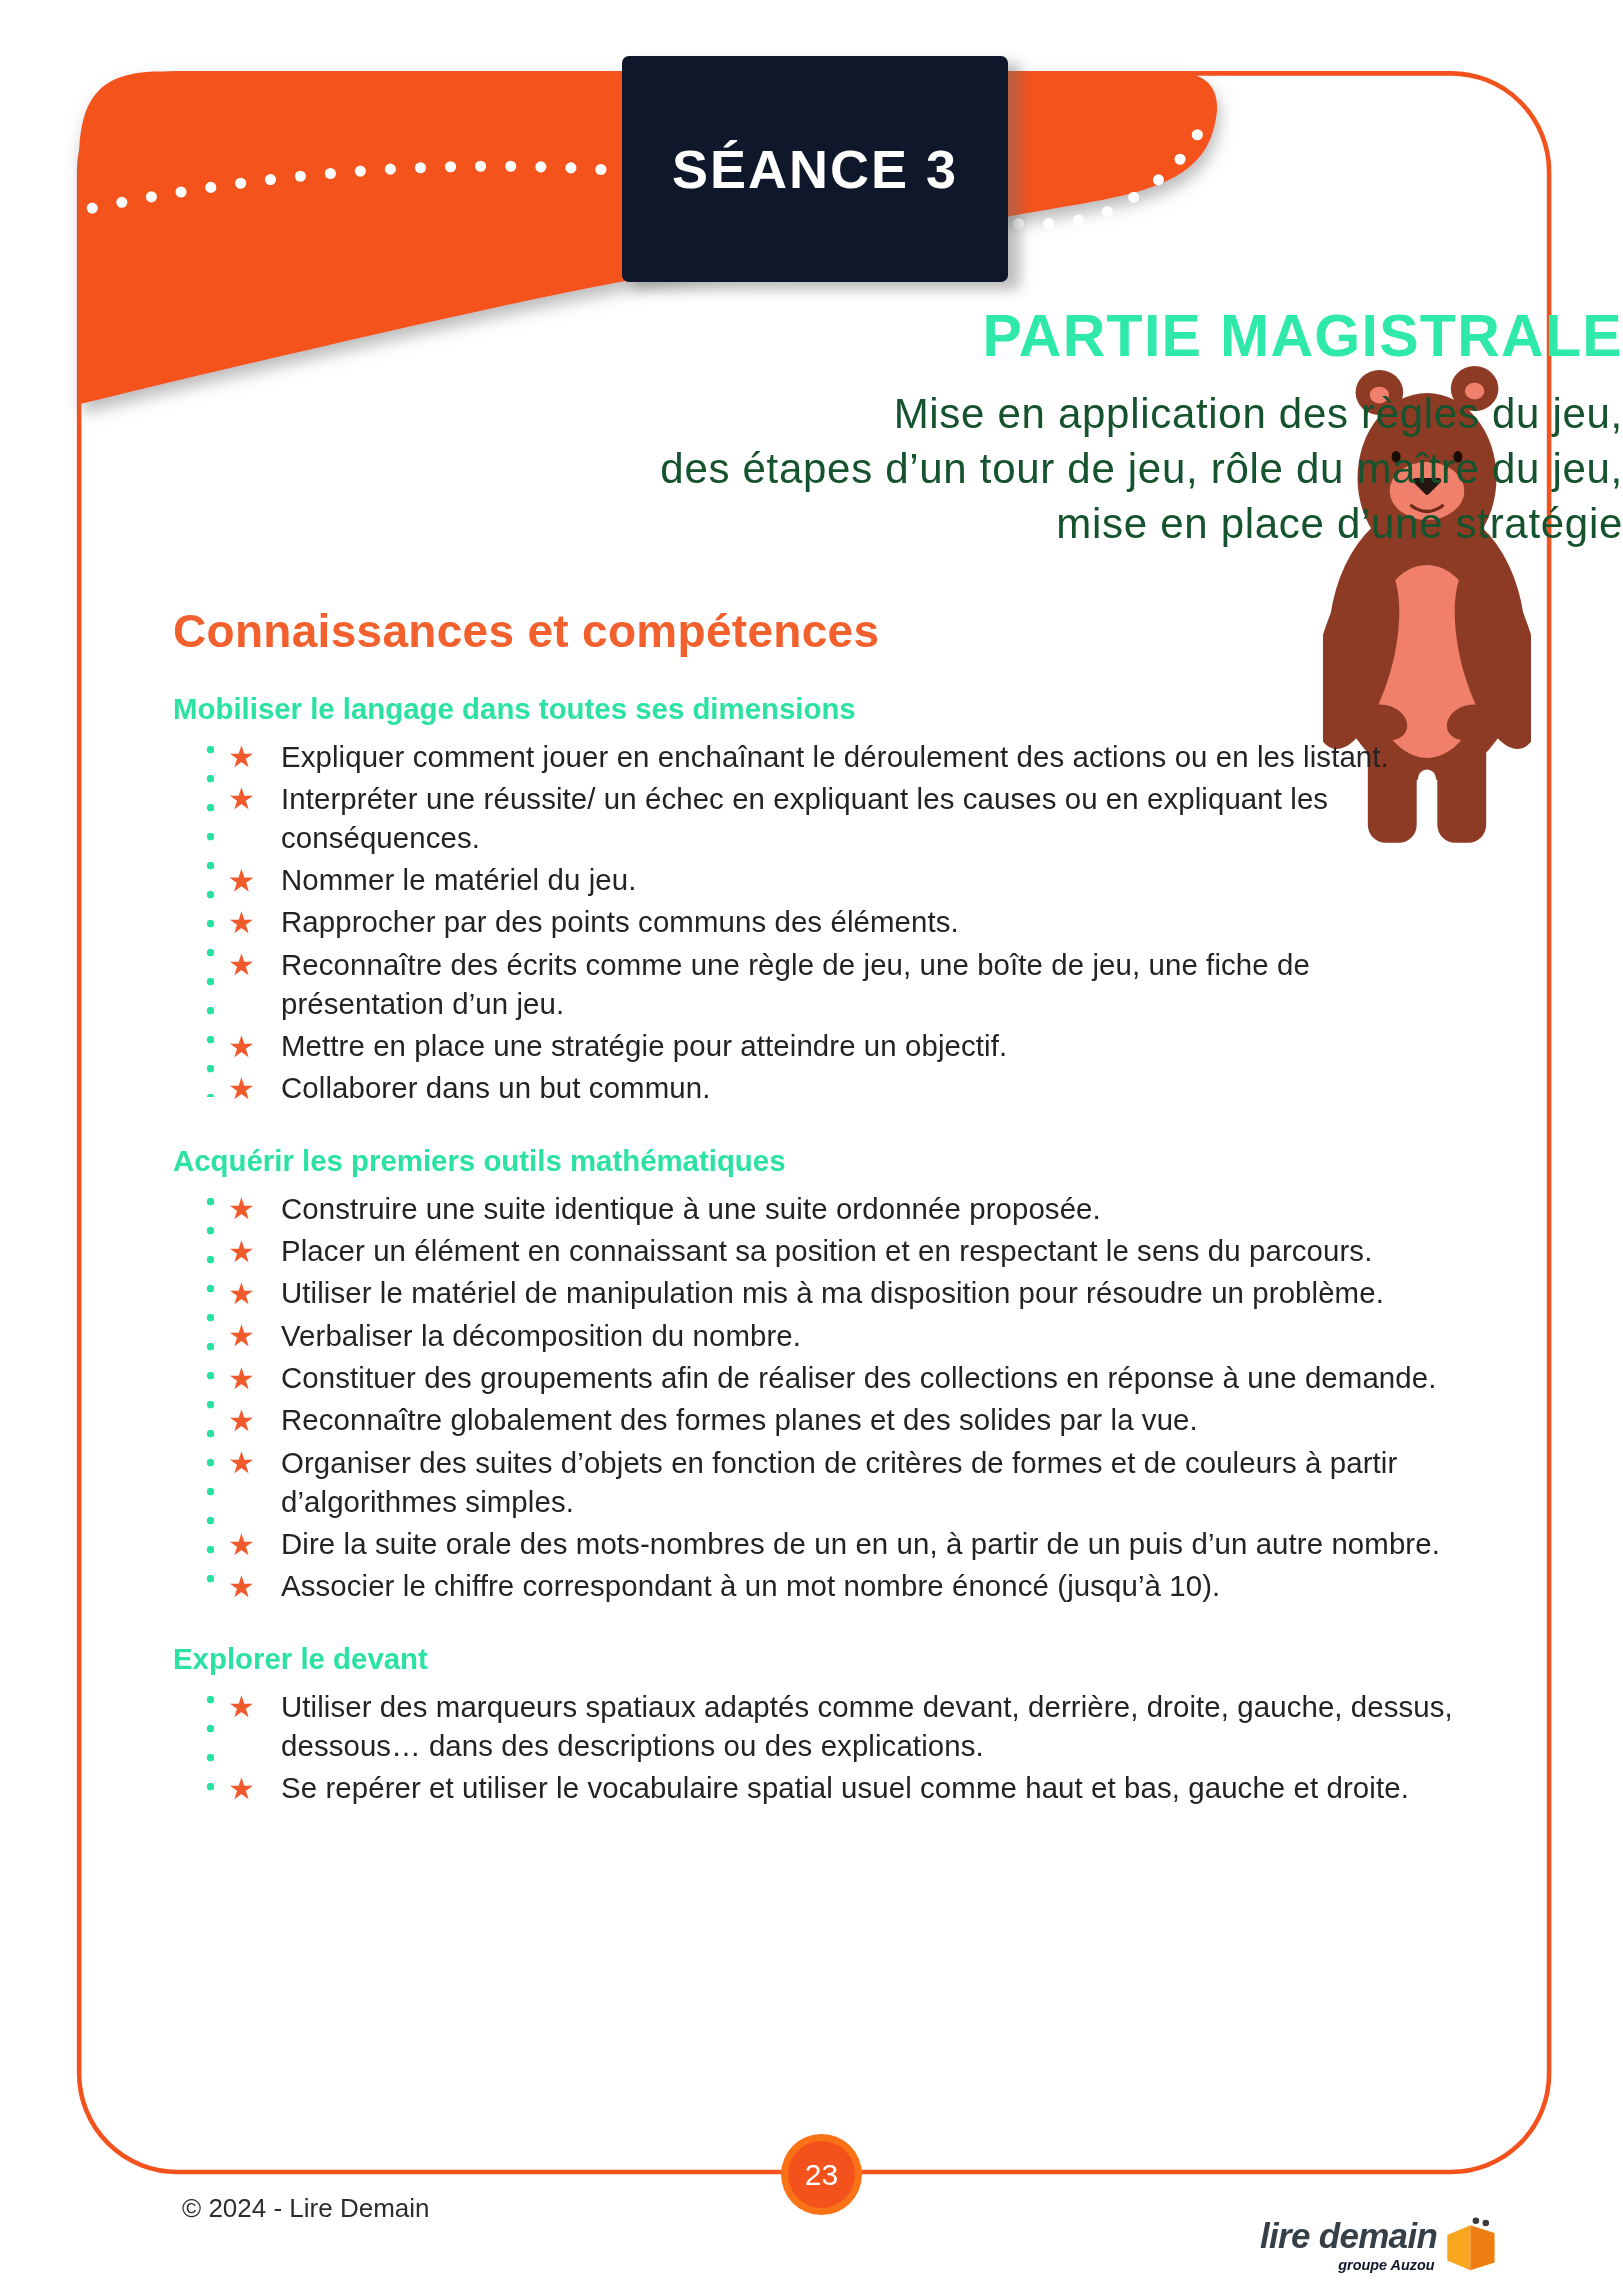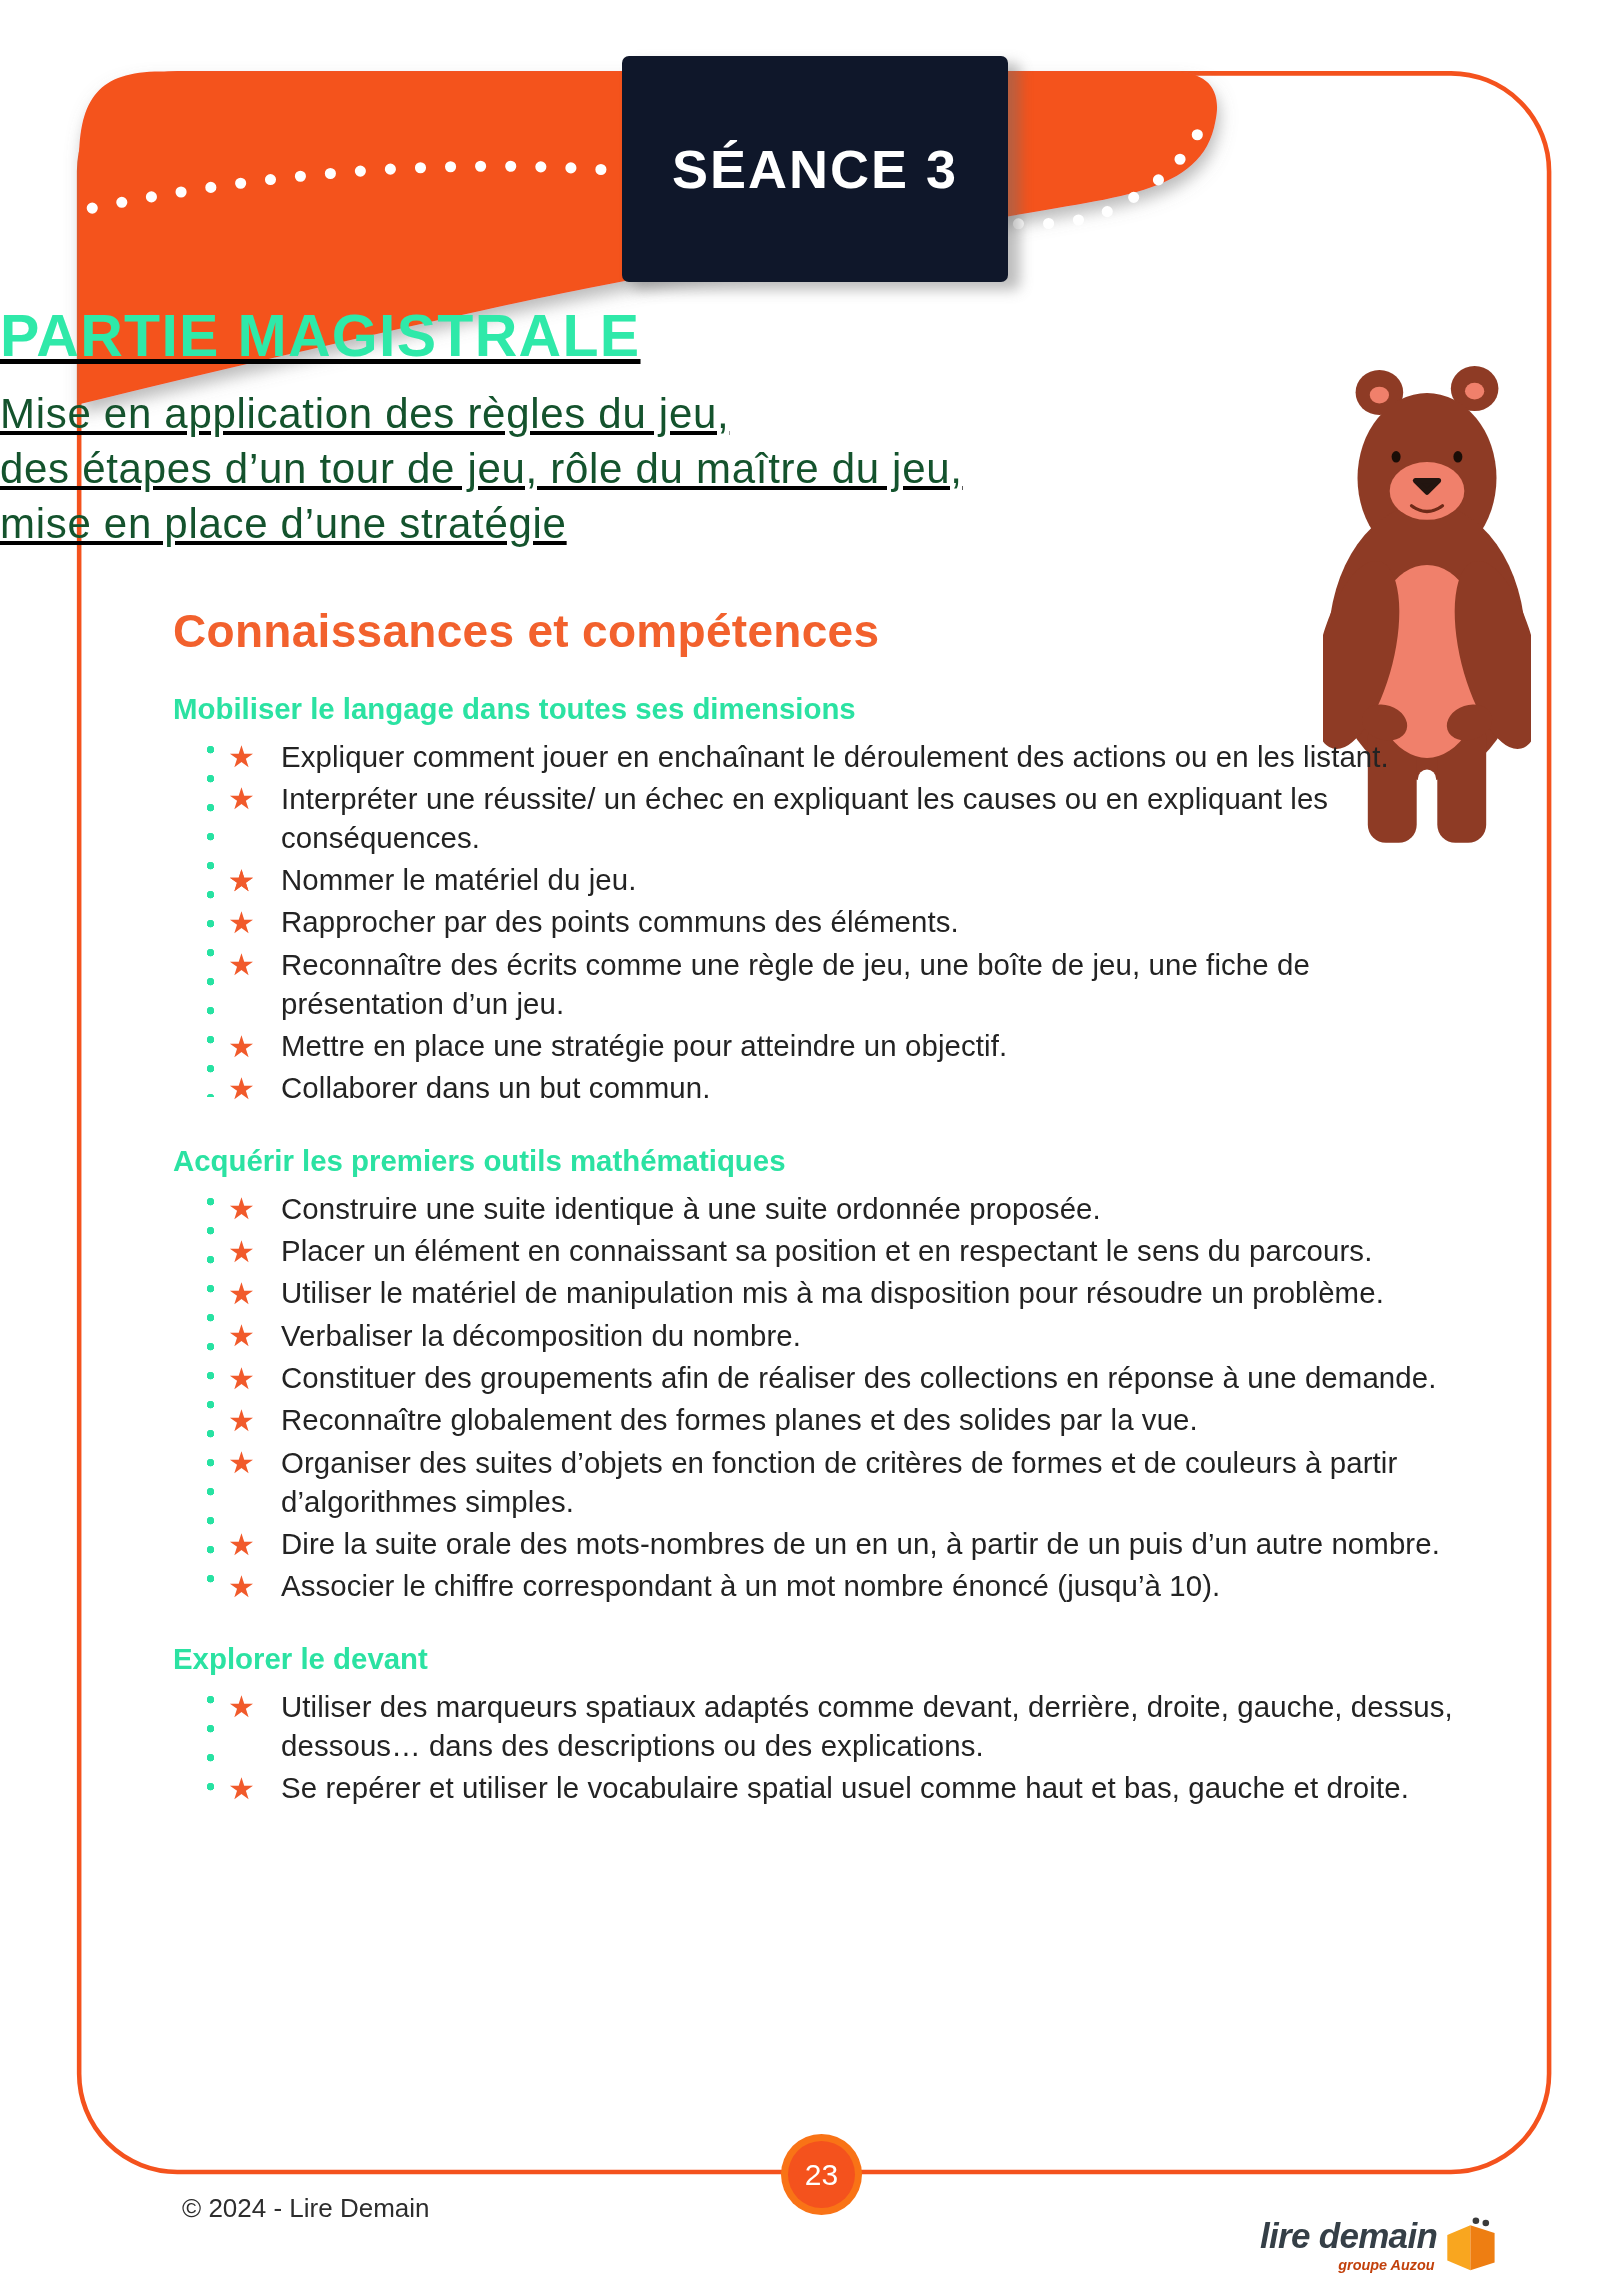--- a/index.html
+++ b/index.html
@@ -15,21 +15,21 @@
     background:#0f172a; border-radius:7px;
     box-shadow:11.8px 7.9px 13px rgba(110,110,110,0.45);
     display:flex; align-items:center; justify-content:center;
     z-index:3;
   }
   .seance-box .label {
     color:#ffffff; font-size:54px; font-weight:bold; letter-spacing:2px;
   }
 
   
-  .hero { position:absolute; left:0; top:302px; width:1623px; text-align:left; z-index:2;text-decoration:underline; }
+  .hero { position:absolute; left:0; top:302px; width:1623px; text-align:right; z-index:2; }
   .hero-title { font-size:59px; font-weight:bold; color:#2FE9A9; letter-spacing:1.3px; }
   .hero-sub { margin-top:15.7px; }
   .hero-sub .sub-line {
     font-size:42px; line-height:55px; color:#14532d; letter-spacing:0.7px; white-space:nowrap;
   }
 
   
   .content { position:absolute; left:173px; top:588px; width:1286px; z-index:2; }
   .main-heading {
     font-size:46px; font-weight:bold; color:#F2612D; margin:16px 0 34px 0; letter-spacing:0.3px;
@@ -61,21 +61,21 @@
     position:absolute; left:781px; top:2134px; width:81px; height:81px; border-radius:50%;
     background:#f97316; display:flex; align-items:center; justify-content:center; z-index:3;
   }
   .page-badge .inner {
     width:67px; height:67px; border-radius:50%; background:#F4521D;
     color:#ffffff; font-size:30px; display:flex; align-items:center; justify-content:center;
   }
   .logo { position:absolute; left:1260px; top:2193px; z-index:2; display:flex; align-items:flex-start;margin-top:16px; }
   .logo-text-wrap { text-align:right; padding-top:6.5px; }
   .logo-text { font-size:35px; font-weight:bold; font-style:italic; color:#353F47; letter-spacing:-0.7px; }
-  .logo-sub { font-size:14.4px; font-weight:bold; font-style:italic; color:#c2410c; margin-top:1.3px; margin-right:2.6px; }
+  .logo-sub { font-size:14.4px; font-weight:bold; font-style:italic; color:#0f172a; margin-top:1.3px; margin-right:2.6px; }
   .logo-book { width:55px; height:72px; margin-left:6.5px; }
 </style>
 </head>
 <body>
 
 <div class="page">
 
   <svg class="decor" width="1623" height="2295" viewBox="0 0 2481 3508">
     <defs>
       <filter id="bandshadow" x="-5%" y="-5%" width="110%" height="130%">

